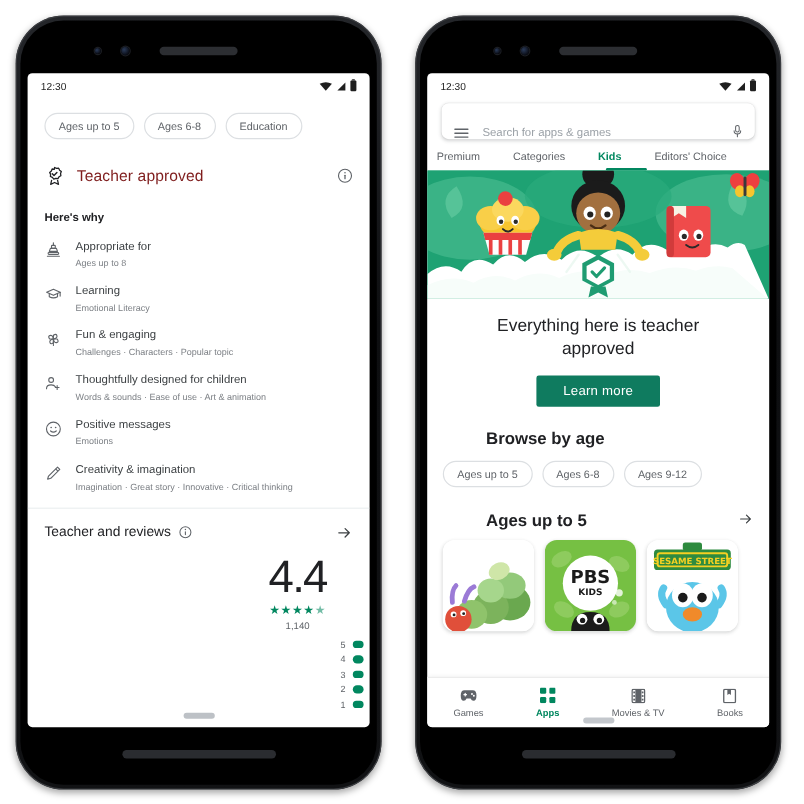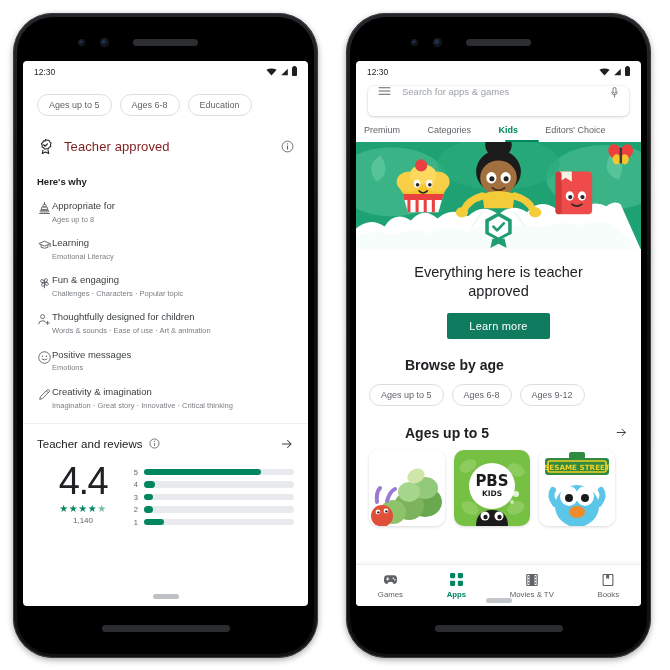--- a/index.html
+++ b/index.html
@@ -90,31 +90,31 @@
   }
   .ta-badge { width:17px; height:17px; flex:0 0 auto; }
   .ta-title { font-size:13px; color:#7f1d1d; margin-left:10px; letter-spacing:.1px; }
   .ta-info { margin-left:auto; width:13px; height:13px; }
 
   .heres-why { font-size:9.5px; font-weight:bold; color:#202124; margin-top:21px; }
 
   .why-list { margin-top:13px; }
   .why-item { display:flex; margin-bottom:12.5px; }
   .why-ic { width:15px; height:15px; flex:0 0 auto; margin-top:1px; }
-  .why-txt { }
+  .why-txt { margin-left:11px; }
   .why-t { font-size:9.5px; color:#3c4043; line-height:1.25; }
   .why-s { font-size:7.5px; color:#7b7f84; margin-top:3px; line-height:1.3; }
 
   .rr-sep { height:1px; background:#eceff1; margin:6px -14px 0; }
   .rr-head { display:flex; align-items:center; margin-top:13px; }
   .rr-title { font-size:11.5px; color:#202124; }
   .rr-info { width:11px; height:11px; margin-left:7px; }
   .rr-arrow { margin-left:auto; width:14px; height:14px; }
 
-  .rr-body { display:flex; margin-top:10px; align-items:flex-start; }
+  .rr-body { display:flex; margin-top:10px; align-items:flex-end;flex-direction:column; }
   .rr-left { width:92px; text-align:center; padding-top:2px; }
   .rr-score { font-size:38px; color:#202124; line-height:.95; letter-spacing:-1.5px; font-weight:400; }
   .rr-stars { margin-top:4px; font-size:10px; color:#01875f; letter-spacing:.5px; }
   .rr-count { font-size:8px; color:#5f6368; margin-top:2px; }
   .rr-bars { flex:1 1 auto; padding-top:5px; }
   .bar-row { display:flex; align-items:center; height:12.5px; }
   .bar-lab { font-size:7.5px; color:#5f6368; width:9px; text-align:right; margin-right:6px; }
   .bar-track { flex:1 1 auto; height:6.5px; border-radius:4px; background:#e8eaed; position:relative; }
   .bar-fill { position:absolute; left:0; top:0; height:100%; border-radius:4px; background:#01875f; min-width:9px; }
 
@@ -122,21 +122,21 @@
     position:absolute; bottom:7px; left:50%; transform:translateX(-50%);
     width:26px; height:5px; border-radius:3px; background:#bdc1c6;
   }
 
   
   .r-body { flex:1 1 auto; display:flex; flex-direction:column; position:relative; overflow:hidden; }
   .searchwrap { padding:4px 12px 0; }
   .searchbar {
     height:30px; border-radius:6px; background:#fff;
     box-shadow:0 1px 3px rgba(60,64,67,.22), 0 0 0 .5px rgba(60,64,67,.06);
-    display:flex; align-items:flex-start; padding:0 10px;
+    display:flex; align-items:flex-end; padding:0 10px;
   }
   .ic-ham { width:13px; height:10px; flex:0 0 auto; }
   .search-ph { flex:1 1 auto; font-size:9.5px; color:#9aa0a6; margin-left:11px; }
   .ic-mic { width:9px; height:13px; flex:0 0 auto; }
 
   .tabs { display:flex; padding:0 8px; margin-top:9px; position:relative; }
   .tab {
     flex:1 1 auto; text-align:left; font-size:9px; color:#5f6368;
     padding-bottom:7px; position:relative; white-space:nowrap;
   }

